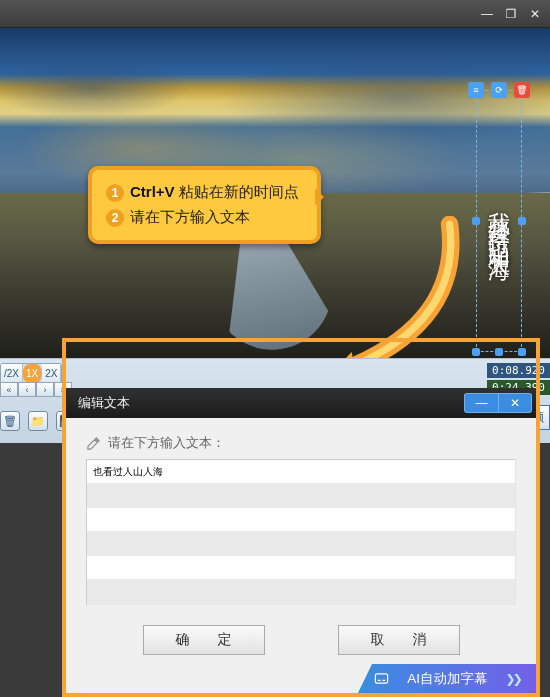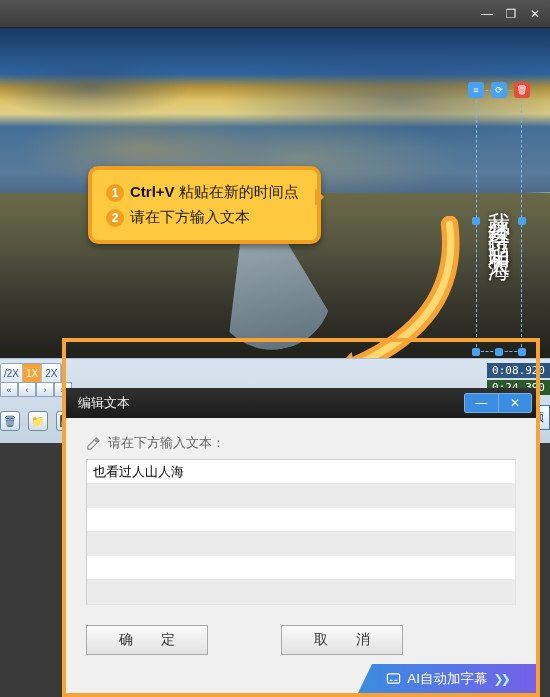--- a/index.html
+++ b/index.html
@@ -30,45 +30,45 @@
 .handle.h-br { bottom:-5px; right:-5px; }
 .help-bubble { position:absolute; left:88px; top:138px; background:#fec83f; border:4px solid #f0a020; border-radius:10px; padding:10px 18px 10px 14px; box-shadow:0 3px 6px rgba(0,0,0,.4); }
 .help-bubble::after { content:""; position:absolute; right:-16px; top:18px; border:9px solid transparent; border-left-color:#f0a020; }
 .help-line { display:flex; align-items:center; gap:6px; font-size:15px; color:#222; padding:3px 0; }
 .help-bullet { width:18px; height:18px; border-radius:50%; background:#f0a020; color:#fff; display:inline-flex; align-items:center; justify-content:center; font-size:12px; font-weight:bold; }
 .kbd-hint { font-weight:bold; color:#111; }
 .curved-arrow { position:absolute; left:290px; top:188px; width:175px; height:175px; pointer-events:none; }
 .toolbar-bg { position:absolute; left:0; top:358px; right:0; height:85px; background:linear-gradient(#d8e4ef,#c5d4e2); border-top:1px solid #aebfd1; }
 .speed-box { position:absolute; left:0; top:4px; display:flex; align-items:center; border:1px solid #8fa5bd; border-radius:3px; overflow:hidden; font-size:10px; }
 .speed-btn { padding:4px 3px; background:linear-gradient(#fff,#dbe6f0); color:#2e557e; border-right:1px solid #aebfd1; }
-.speed-btn.active { background:#f7a335; color:#fff; }
+.speed-btn.active { background:#f7a335; color:#fff;border-radius:7px; }
 .nav-row { position:absolute; left:0; top:23px; display:flex; gap:0; }
 .nav-btn { width:18px; height:15px; background:linear-gradient(#fff,#d6e2ed); border:1px solid #8fa5bd; display:flex; align-items:center; justify-content:center; color:#2e557e; font-size:9px; }
 .icon-row { position:absolute; left:0; top:52px; display:flex; gap:8px; }
 .tool-icon { width:20px; height:20px; border:1px solid #6d8aa9; border-radius:3px; background:linear-gradient(#fff,#d3dfe9); display:flex; align-items:center; justify-content:center; color:#2e557e; font-size:11px; }
 .time-badges { position:absolute; right:0; top:4px; }
 .time-badge { font-size:11px; font-family:monospace; color:#fff; background:#2e557e; padding:1px 5px; margin-bottom:2px; }
 .time-badge.t2 { background:#2a5a2a; }
 .export-btn { position:absolute; right:0; top:46px; font-size:12px; padding:3px 5px; background:linear-gradient(#fff,#d3dfe9); border:1px solid #3a77b8; color:#1a4d80; }
 .modal-backdrop { position:absolute; left:62px; top:338px; right:10px; bottom:0; border:4.5px solid #f7a335; }
 .dialog { position:absolute; inset:0; background:#f0f0f0; display:flex; flex-direction:column;margin-top:46px; }
 .dialog-titlebar { height:30px; background:linear-gradient(#313131,#1b1b1b); color:#eee; display:flex; align-items:center; justify-content:space-between; padding:0 4px 0 12px; font-size:13px; }
 .dialog-winbtns { display:flex; gap:0; }
 .dw-btn { width:34px; height:20px; display:flex; align-items:center; justify-content:center; color:#fff; font-size:12px; border:1px solid rgba(255,255,255,.3); }
 .dw-min { background:#3a8de0; border-right:none; border-radius:3px 0 0 3px; }
 .dw-close { background:#3a8de0; border-radius:0 3px 3px 0; }
 .dialog-body { flex:1; padding:16px 20px 0 20px; display:flex; flex-direction:column; }
 .prompt-row { display:flex; align-items:center; gap:7px; color:#666; font-size:13px; margin-bottom:7px; }
 .text-list { border-top:1px solid #ccc; border-left:1px solid #ccc; border-right:1px solid #e4e4e4; border-bottom:1px solid #e4e4e4; }
 .text-row { height:24px; background:#fff; border-bottom:1px solid #eaeaea; padding:3px 6px; font-size:13px; color:#222; display:flex; align-items:center; }
 .text-row:nth-child(even) { background:#eaeaea; }
-.text-row input { border:none; outline:none; background:transparent; width:100%; font-size:13px; font-family:inherit; }
-.button-row { display:flex; gap:73px; padding:20px 0; }
+.text-row input { border:none; outline:none; background:transparent; width:100%; font-size:10px; font-family:inherit; }
+.button-row { display:flex; justify-content:center; gap:73px; padding:20px 0; }
 .dlg-btn { width:122px; height:30px; background:linear-gradient(#fafafa,#e2e2e2); border:1px solid #aaa; font-size:14px; letter-spacing:12px; text-indent:12px; color:#333; cursor:pointer; }
-.ai-caption-btn { position:absolute; right:0; bottom:0; height:29px; width:178px; background:linear-gradient(90deg,#3a8de0,#7460e8); color:#fff; font-size:13.5px; display:flex; align-items:center; justify-content:center; gap:6px; clip-path:polygon(14px 0,100% 0,100% 100%,0 100%); }
+.ai-caption-btn { position:absolute; right:0; bottom:0; height:29px; width:178px; background:linear-gradient(90deg,#3a8de0,#7460e8); color:#fff; font-size:13.5px; display:flex; align-items:center; justify-content:center; gap:18px; clip-path:polygon(14px 0,100% 0,100% 100%,0 100%); }
 .ai-chev { letter-spacing:-3px; color:#b3f0ff; font-size:12px; }
 </style>
 </head>
 <body>
 
 <div class="app-chrome">
   <span class="win-btn">—</span>
   <span class="win-btn">❐</span>
   <span class="win-btn">✕</span>
 </div>

